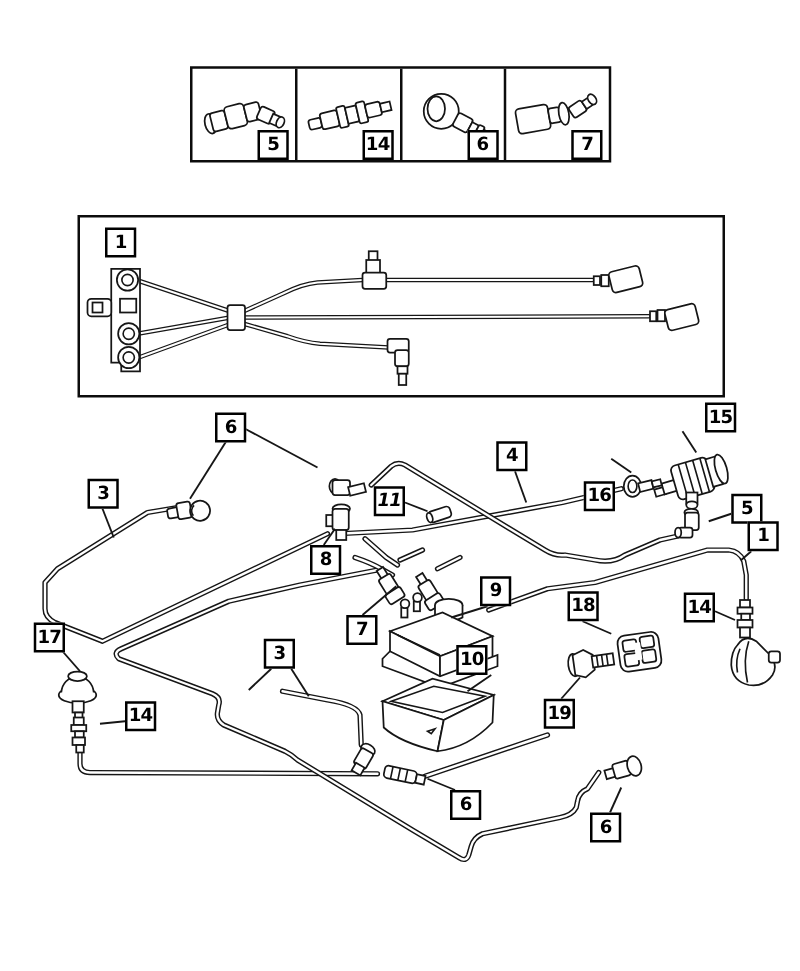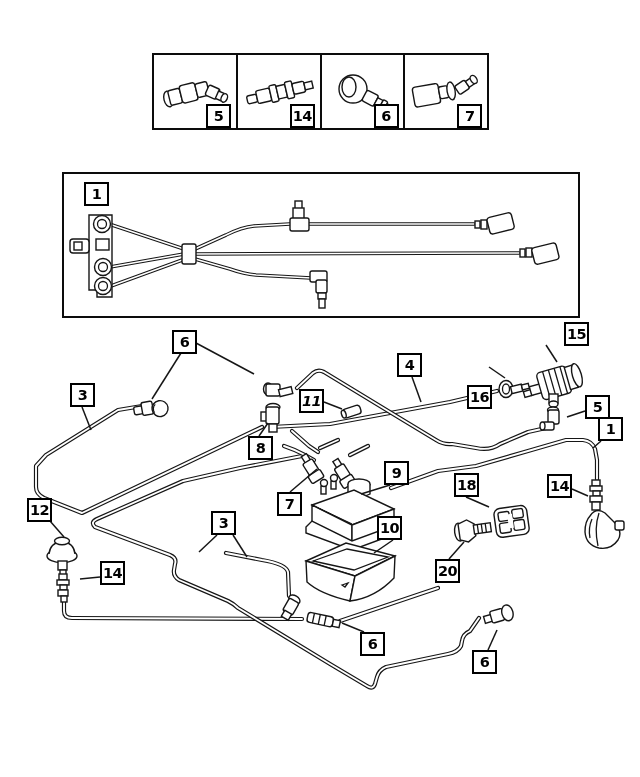--- a/index.html
+++ b/index.html
@@ -423,31 +423,31 @@
       <line x1="572" y1="489" x2="588" y2="496" class="leader"></line>
       <line x1="449" y1="559" x2="464" y2="542" class="leader"></line>
       <line x1="364" y1="632" x2="342" y2="623" class="leader"></line>
       <line x1="488" y1="650" x2="497" y2="630" class="leader"></line>
     </g>
 </svg>
 
 <div id="callout-layer">
     <div class="tag" style="left: 172px; top: 330px;">6</div>
     <div class="tag" style="left: 70px; top: 383px;">3</div>
-    <div class="tag" style="left: 27px; top: 498px;">12</div>
+    <div class="tag" style="left: 27px; top: 498px;">17</div>
     <div class="tag" style="left: 100px; top: 561px;">14</div>
     <div class="tag" style="left: 211px; top: 511px;">3</div>
     <div class="tag" style="left: 248px; top: 436px;">8</div>
     <div class="tag" style="left: 299px; top: 389px; font-style: italic;">11</div>
     <div class="tag" style="left: 277px; top: 492px;">7</div>
     <div class="tag" style="left: 384px; top: 461px;">9</div>
-    <div class="tag" style="left: 377px; top: 516px;">10</div>
+    <div class="tag" style="left: 365px; top: 516px;">10</div>
     <div class="tag" style="left: 397px; top: 353px;">4</div>
     <div class="tag" style="left: 467px; top: 343px; margin-top: 42px;">16</div>
     <div class="tag" style="left: 524px; top: 322px; margin-left: 40px;">15</div>
     <div class="tag" style="left: 585px; top: 395px;">5</div>
     <div class="tag" style="left: 598px; top: 417px;">1</div>
     <div class="tag" style="left: 454px; top: 473px;">18</div>
     <div class="tag" style="left: 547px; top: 474px;">14</div>
-    <div class="tag" style="left: 435px; top: 559px;">20</div>
+    <div class="tag" style="left: 435px; top: 559px;">19</div>
     <div class="tag" style="left: 360px; top: 632px;">6</div>
     <div class="tag" style="left: 472px; top: 650px;">6</div>
   </div>
 
 </body></html>

